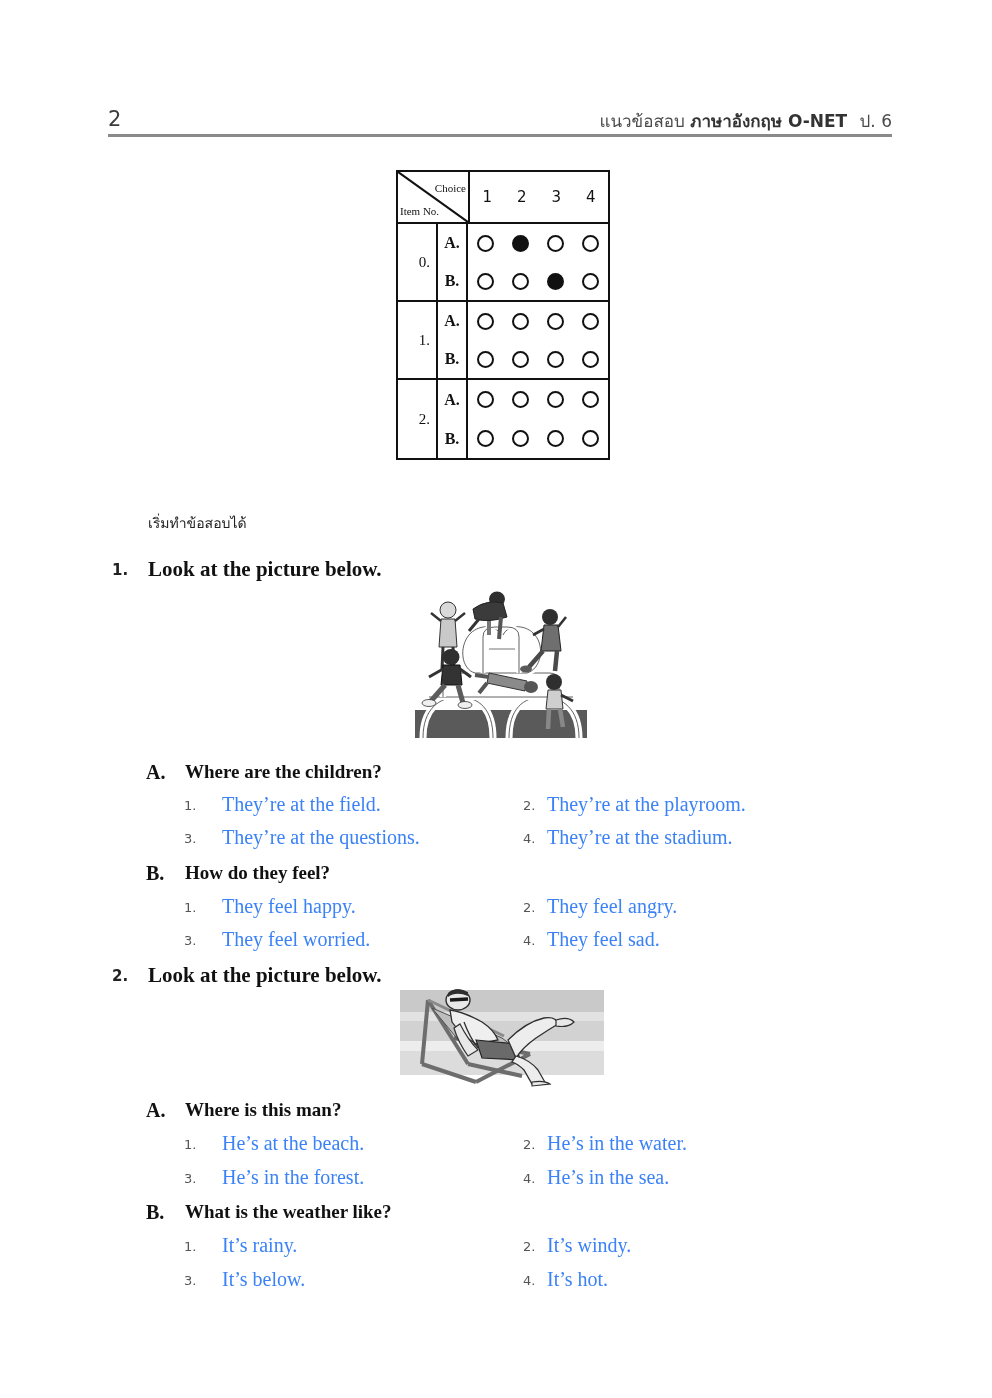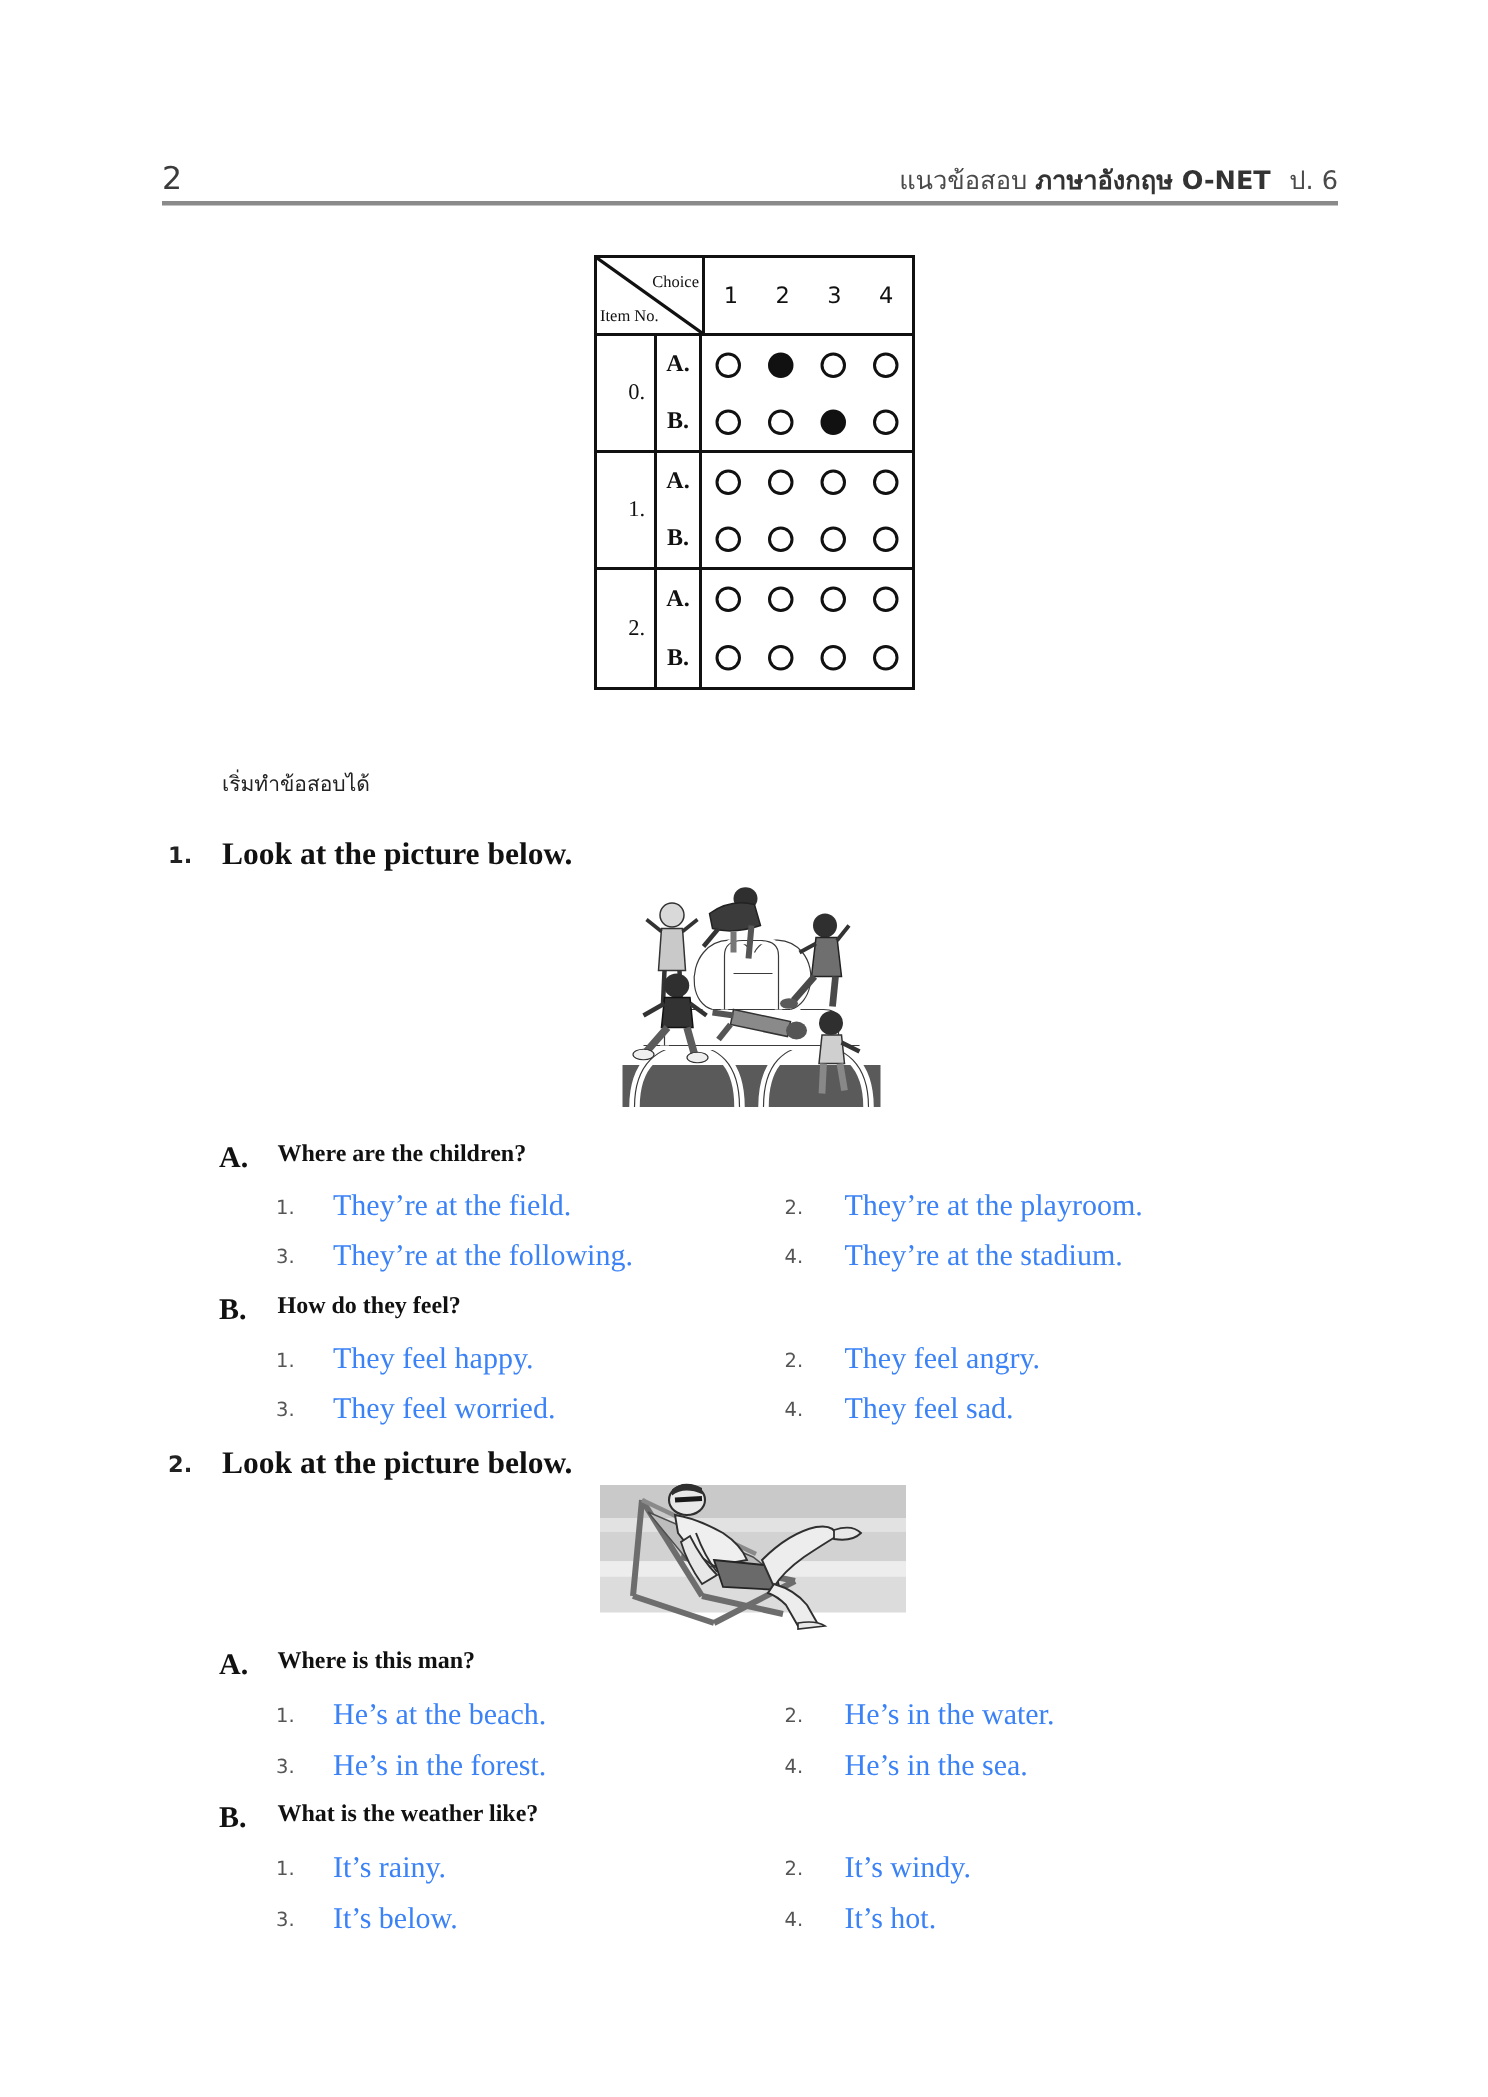--- a/index.html
+++ b/index.html
@@ -222,21 +222,21 @@
     left: 146px;
     font-weight: 700;
     font-size: 20px;
     line-height: 1;
     color: #111;
   }
   .subtitle {
     position: absolute;
     left: 185px;
     font-weight: 700;
-    font-size: 16px;
+    font-size: 19px;
     line-height: 1;
     color: #111;
   }
 
   .optnum {
     position: absolute;
     font-family: "DejaVu Sans", "Liberation Sans", sans-serif;
     font-size: 13px;
     color: #555;
     line-height: 1;
@@ -244,21 +244,21 @@
   .opttext {
     position: absolute;
     font-size: 20px;
     line-height: 1;
     color: #3b82f6;
     white-space: nowrap;
   }
   .col-left-num  { left: 184px; }
   .col-left-txt  { left: 222px; }
   .col-right-num { left: 523px; }
-  .col-right-txt { left: 563px; text-align: right; }
+  .col-right-txt { left: 547px; text-align: right; }
 
   
   .figure {
     position: absolute;
   }
   #fig-playground { left: 403px; top: 577px; width: 196px; height: 168px; }
   #fig-beach      { left: 398px; top: 978px; width: 208px; height: 110px; }
   .figure svg { display: block; width: 100%; height: 100%; }
 </style>
 </head>
@@ -494,21 +494,21 @@
   </div>
 
   <div class="sublabel" style="top:762px">A.</div>
   <div class="subtitle" style="top:762px">Where are the children?</div>
 
   <div class="optnum col-left-num" style="top:799px">1.</div>
   <div class="opttext col-left-txt" style="top:794px">They’re at the field.</div>
   <div class="optnum col-right-num" style="top:799px">2.</div>
   <div class="opttext col-right-txt" style="top:794px">They’re at the playroom.</div>
   <div class="optnum col-left-num" style="top:832px">3.</div>
-  <div class="opttext col-left-txt" style="top:827px">They’re at the following.</div>
+  <div class="opttext col-left-txt" style="top:827px">They’re at the questions.</div>
   <div class="optnum col-right-num" style="top:832px">4.</div>
   <div class="opttext col-right-txt" style="top:827px">They’re at the stadium.</div>
 
   <div class="sublabel" style="top:863px">B.</div>
   <div class="subtitle" style="top:863px">How do they feel?</div>
 
   <div class="optnum col-left-num" style="top:901px">1.</div>
   <div class="opttext col-left-txt" style="top:896px">They feel happy.</div>
   <div class="optnum col-right-num" style="top:901px">2.</div>
   <div class="opttext col-right-txt" style="top:896px">They feel angry.</div>

